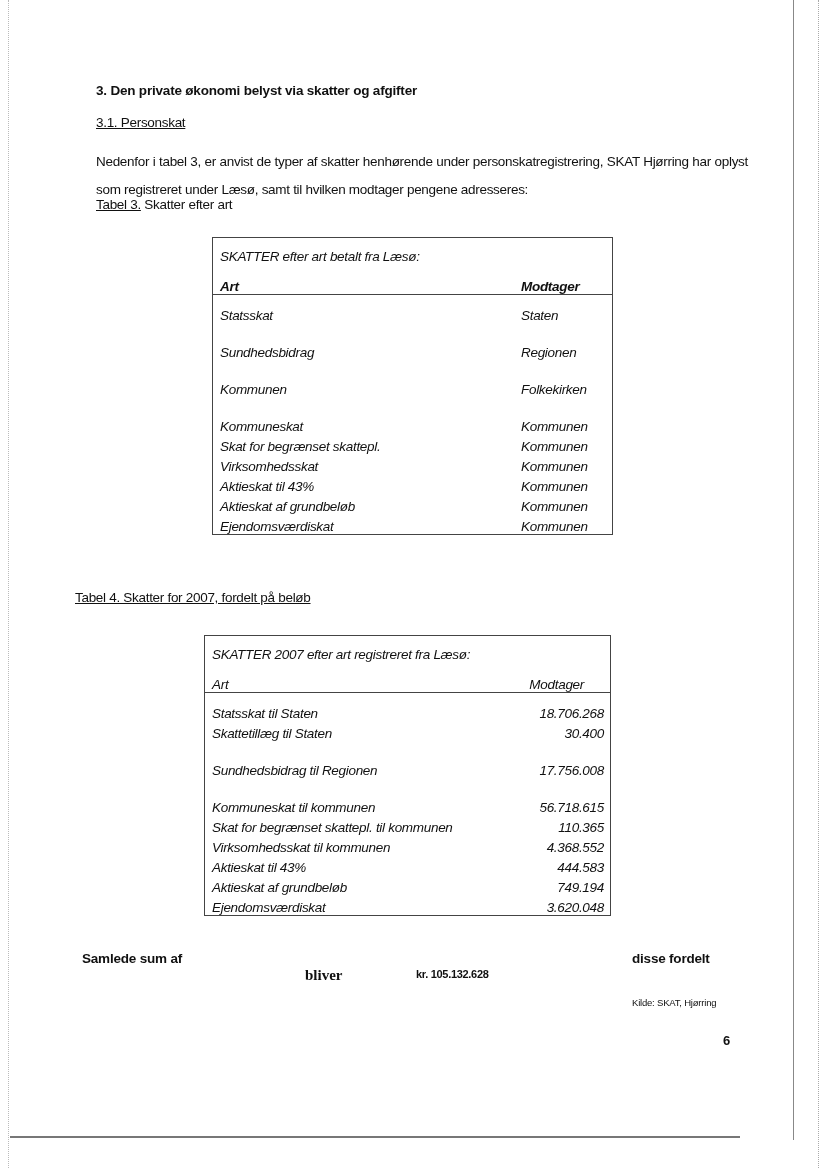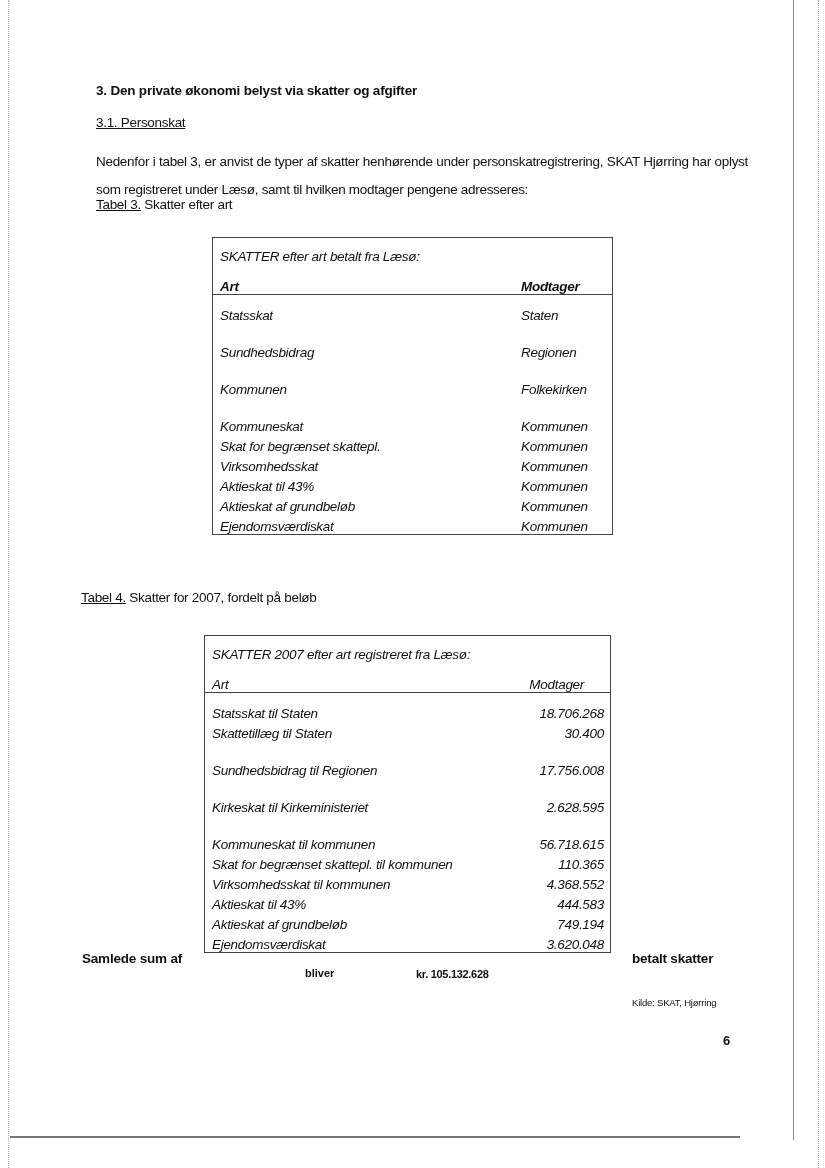--- a/index.html
+++ b/index.html
@@ -9,39 +9,39 @@
     .edge-line-left { left: 8px; top: 0; height: 1168px; border-left: 1px dotted #bbb; width: 0; }
     .edge-line-right1 { left: 793px; top: 0; height: 1140px; border-left: 1px solid #888; width: 0; }
     .edge-line-right2 { left: 818px; top: 0; height: 1168px; border-left: 1px dotted #aaa; width: 0; }
     .bottom-rule { left: 10px; top: 1136px; width: 730px; height: 0; border-top: 2px solid #777; }
     .h1 { left: 96px; top: 83px; font-size: 13.5px; font-weight: bold; letter-spacing: -0.2px; }
     .h2 { left: 96px; top: 115px; font-size: 13.5px; text-decoration: underline; letter-spacing: -0.3px; }
     .para { left: 96px; top: 148px; width: 652px; font-size: 13.5px; line-height: 28px; text-align: justify; text-align-last: left; letter-spacing: -0.3px; }
     .caption { font-size: 13.5px; letter-spacing: -0.3px; }
     .caption .u { text-decoration: underline; }
     .cap3 { left: 96px; top: 197px; }
-    .cap4 { left: 81px; top: 590px; }
+    .cap4 { left: 75px; top: 590px; text-decoration: underline; }
 
     table.t { position: absolute; border-collapse: collapse; font-size: 13.5px; letter-spacing: -0.3px;
               border: 1.5px solid #444; }
     table.t td { padding: 0 6px 0 7px; white-space: nowrap; vertical-align: bottom; font-style: italic; }
     .t3 { left: 212px; top: 237px; width: 401px; }
     .t4 { left: 204px; top: 635px; width: 407px; }
     .ttitle td { height: 26px; vertical-align: top; padding-top: 4px; }
     .thead td { height: 30px; border-bottom: 1.5px solid #444; padding-bottom: 1px; }
     .t3 .thead td { font-weight: bold; }
     .r td { height: 20px; }
     .gap td { height: 37px; padding-bottom: 1px; }
     .first td { height: 28px; }
     .right { text-align: right; }
     .mod3 { width: 85px; }
 
     .sum1 { left: 82px; top: 951px; font-size: 13.5px; font-weight: bold; letter-spacing: -0.2px; }
     .sum2 { left: 632px; top: 951px; font-size: 13.5px; font-weight: bold; letter-spacing: -0.2px; }
-    .sum3 { left: 305px; top: 967px; font-size: 11px; font-weight: bold; }
+    .sum3 { left: 305px; top: 967px; font-size: 15px; font-weight: bold; font-family: Liberation Serif, serif; }
     .sum4 { left: 416px; top: 968px; font-size: 11px; font-weight: bold; letter-spacing: -0.3px; }
     .source { left: 632px; top: 997px; font-size: 9.5px; letter-spacing: -0.2px; }
     .pagenum { left: 723px; top: 1033px; font-size: 13px; font-weight: bold; }
   </style>
 </head>
 <body>
 
 <div class="abs edge-line-left"></div>
 <div class="abs edge-line-right1"></div>
 <div class="abs edge-line-right2"></div>
@@ -118,24 +118,20 @@
       </tr>
   <tr class="r">
         <td>Skattetillæg til Staten</td>
         <td class="right">30.400</td>
       </tr>
   <tr class="gap">
         <td>Sundhedsbidrag til Regionen</td>
         <td class="right">17.756.008</td>
       </tr>
   <tr class="gap">
-        <td>Kirkeskat til Kirkeministeriet</td>
-        <td class="right">2.628.595</td>
-      </tr>
-  <tr class="gap">
         <td>Kommuneskat til kommunen</td>
         <td class="right">56.718.615</td>
       </tr>
   <tr class="r">
         <td>Skat for begrænset skattepl. til kommunen</td>
         <td class="right">110.365</td>
       </tr>
   <tr class="r">
         <td>Virksomhedsskat til kommunen</td>
         <td class="right">4.368.552</td>
@@ -149,18 +145,18 @@
         <td class="right">749.194</td>
       </tr>
   <tr class="r">
         <td>Ejendomsværdiskat</td>
         <td class="right">3.620.048</td>
       </tr>
 </tbody>
   </table>
 
 <div class="abs sum1">Samlede sum af</div>
-<div class="abs sum2">betalt skatter</div>
+<div class="abs sum2">disse fordelt</div>
 <div class="abs sum3">bliver</div>
 <div class="abs sum4">kr. 105.132.628</div>
 
 <div class="abs source">Kilde: SKAT, Hjørring</div>
 <div class="abs pagenum">6</div>
 
 </body></html>

